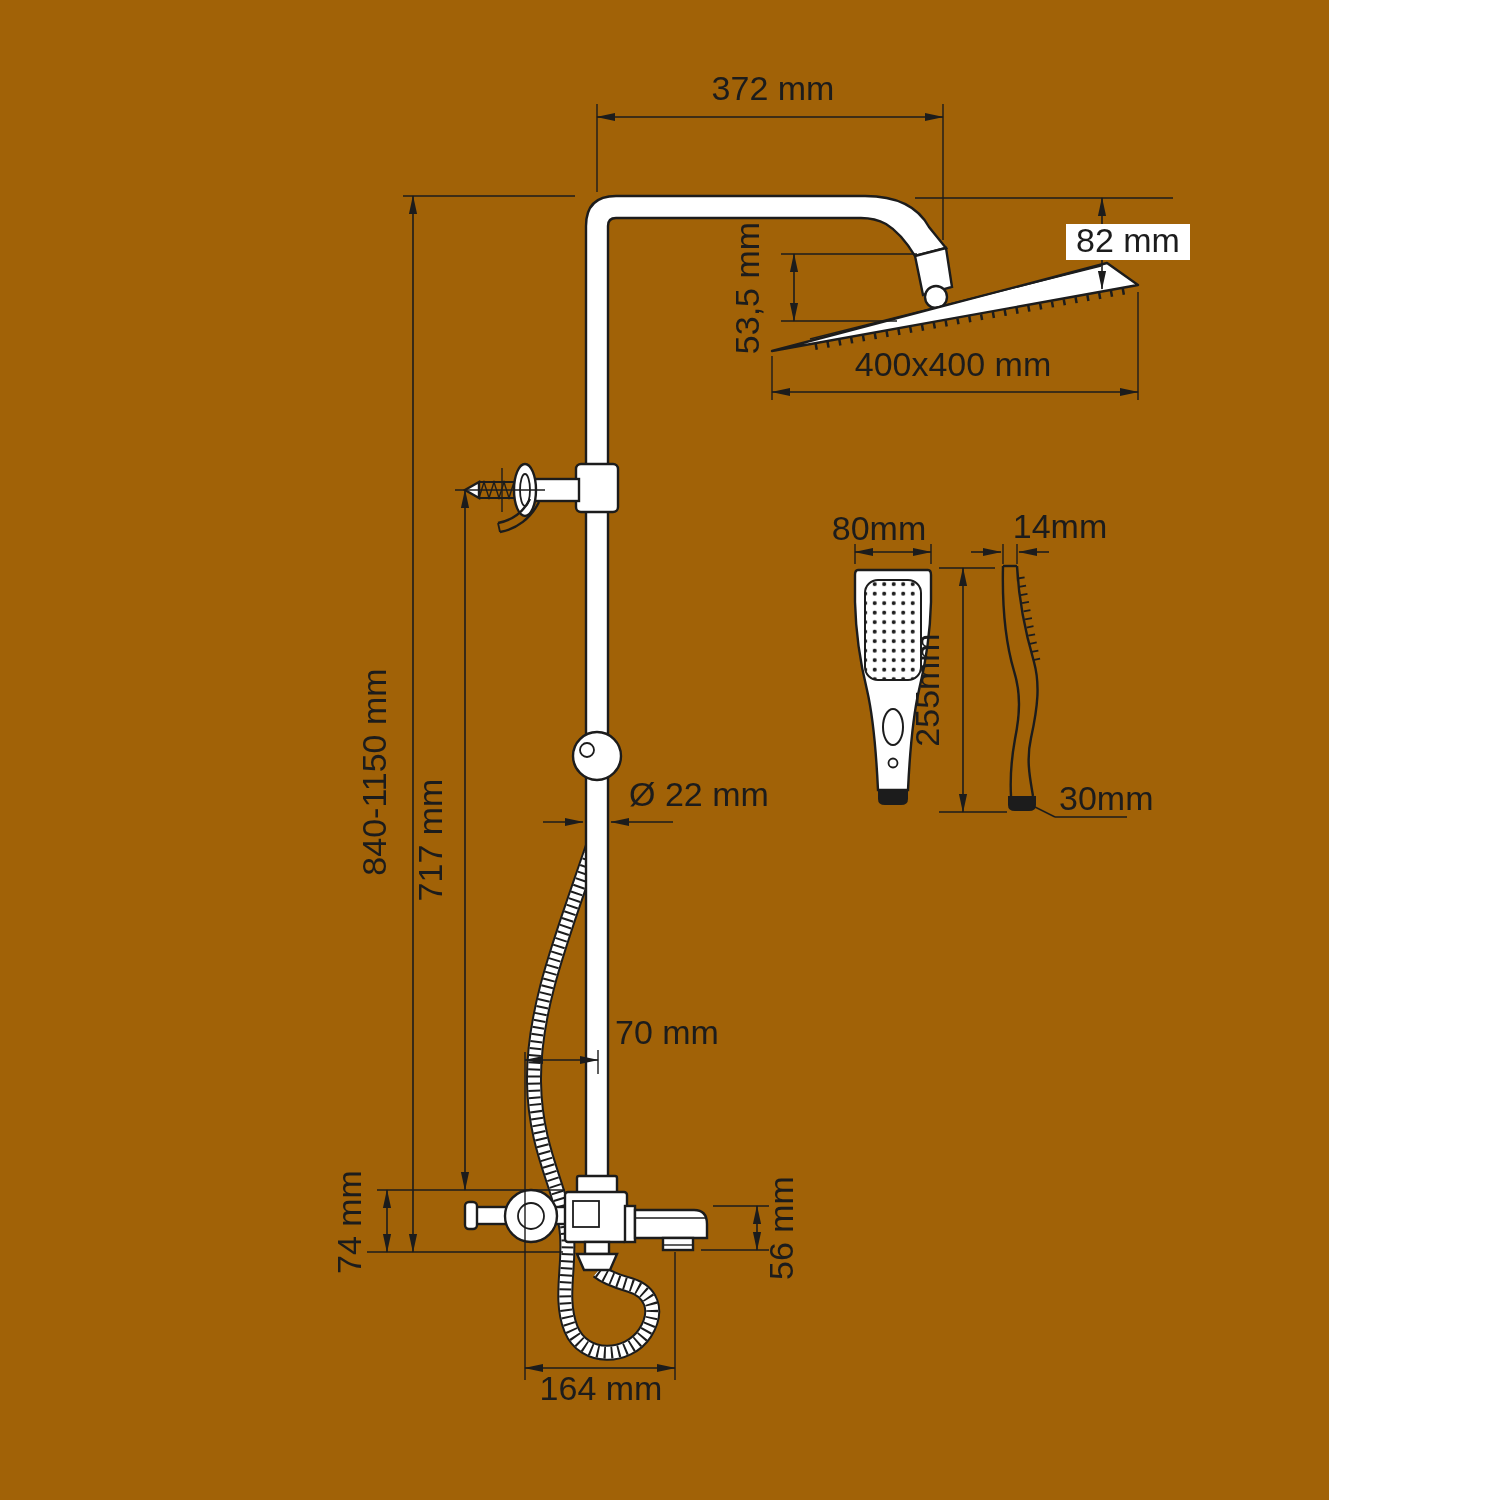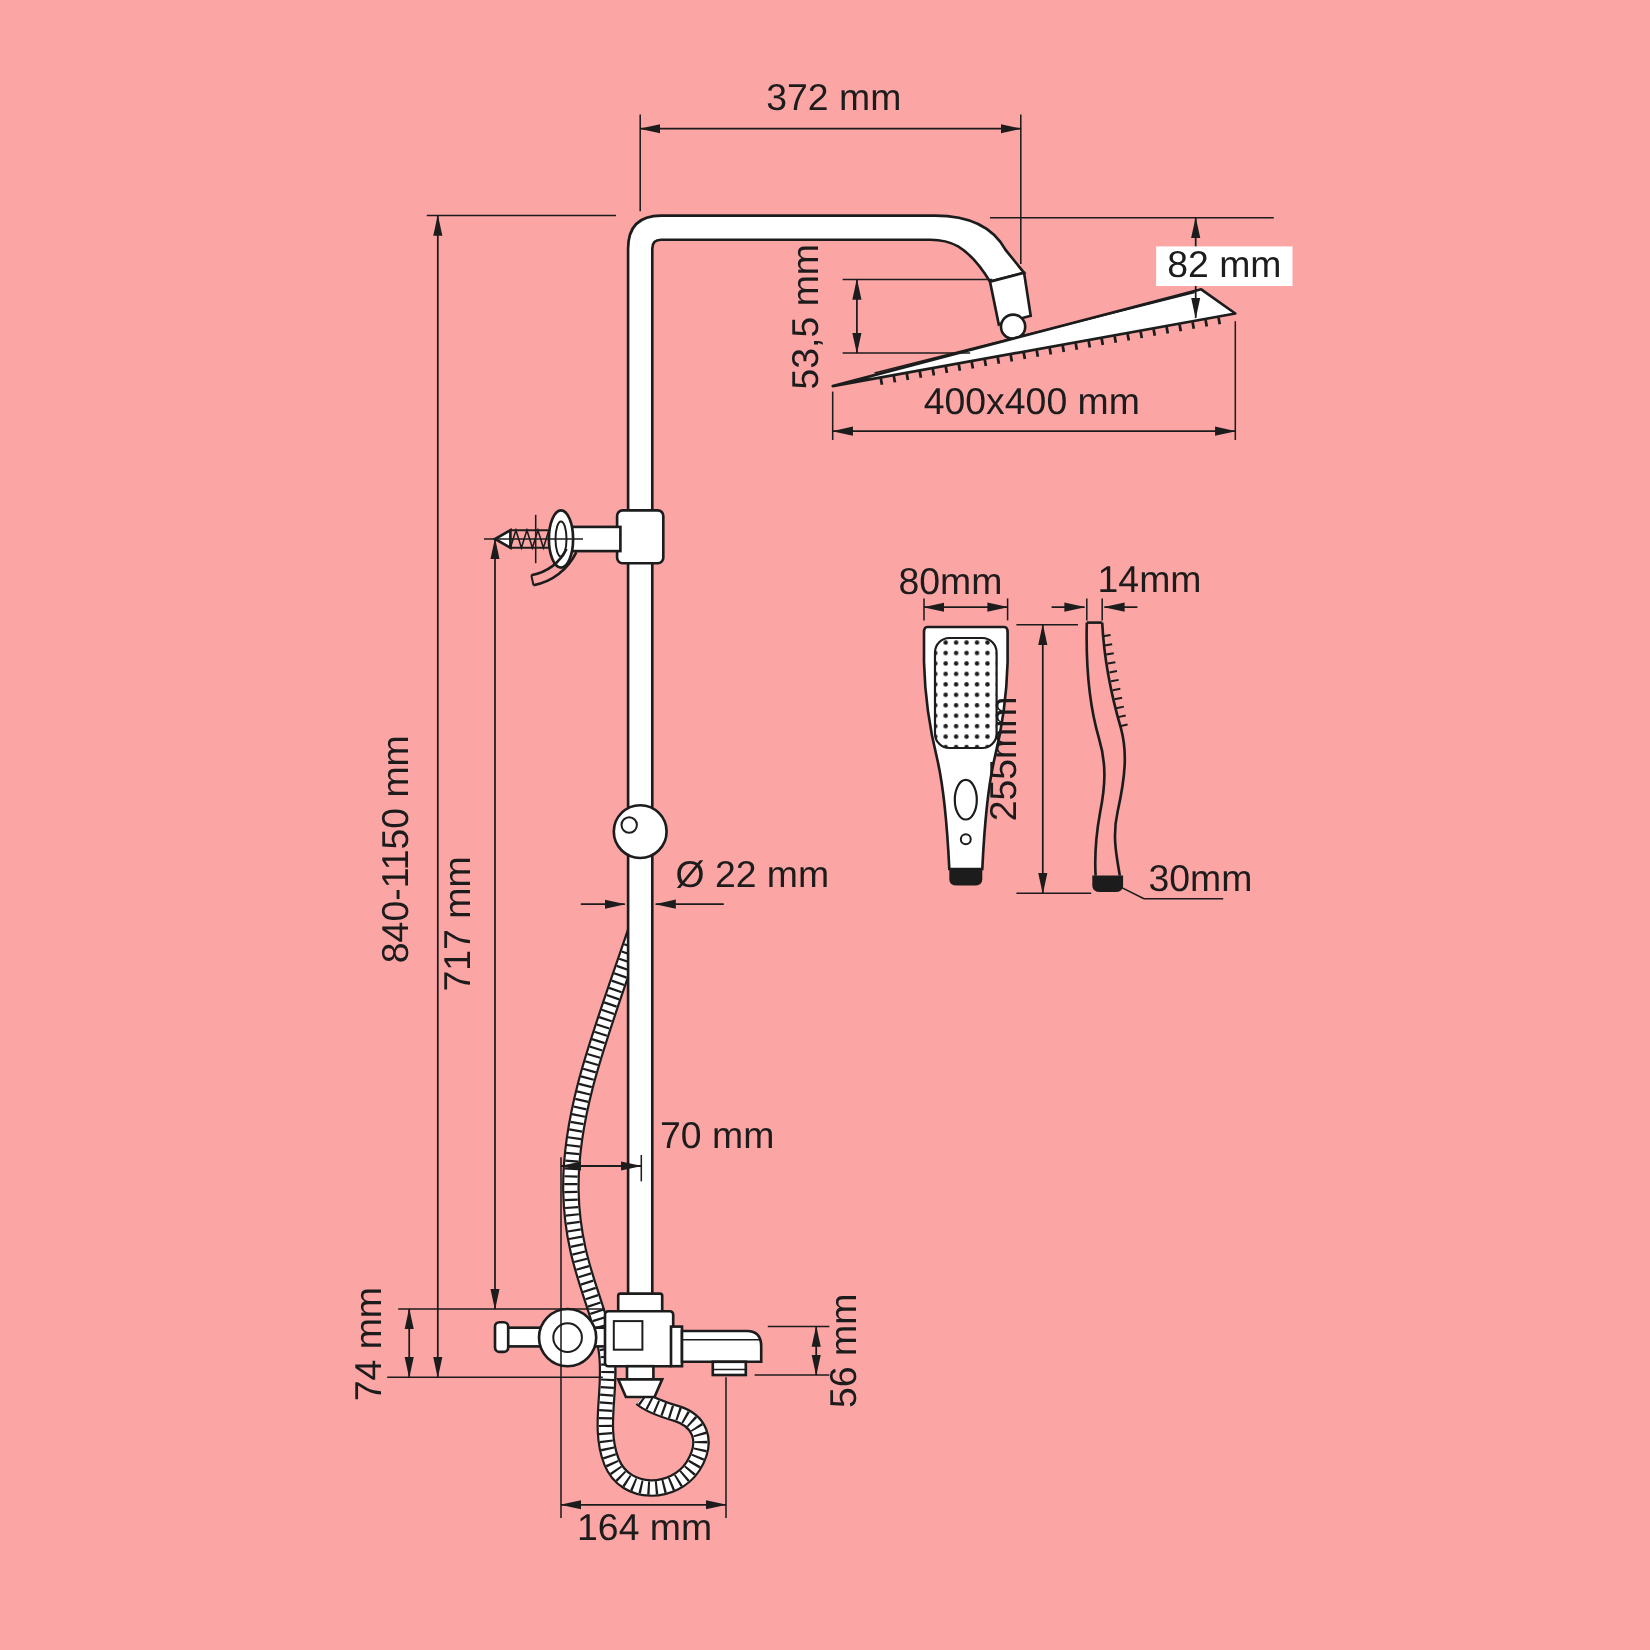--- a/index.html
+++ b/index.html
@@ -1,16 +1,16 @@
 <!DOCTYPE html>
 <html><head>
 <meta charset="utf-8">
 <style>
   html,body{margin:0;padding:0;background:#ffffff;}
-  .stage{position:relative;width:1500px;height:1500px;background:#fca5a5;overflow:hidden;}
+  .stage{position:relative;width:1314px;height:1500px;background:#a16207;overflow:hidden;padding-left:15px;}
   svg{display:block;}
   text{font-family:"Liberation Sans","DejaVu Sans",sans-serif;font-size:34px;fill:#1c1c1c;}
   .thin{stroke:#1c1c1c;stroke-width:1.4;fill:none;}
   .dim{stroke:#1c1c1c;stroke-width:1.6;fill:none;}
   .out{stroke:#1c1c1c;stroke-width:2.4;fill:none;}
   .outw{stroke:#1c1c1c;stroke-width:2.4;fill:#ffffff;}
   .out2{stroke:#1c1c1c;stroke-width:1.8;fill:none;}
   .hoseo{stroke:#1c1c1c;stroke-width:16;fill:none;}
   .hosei{stroke:#ffffff;stroke-width:12;fill:none;}
   .hoser{stroke:#1c1c1c;stroke-width:12;fill:none;stroke-dasharray:2 5;}

